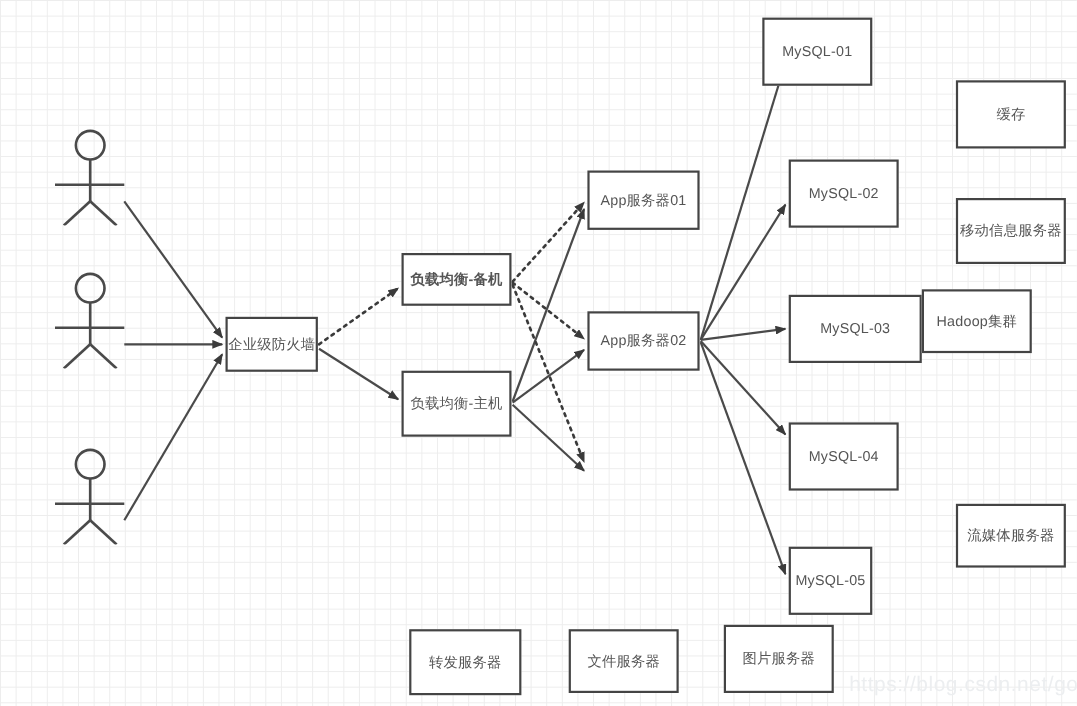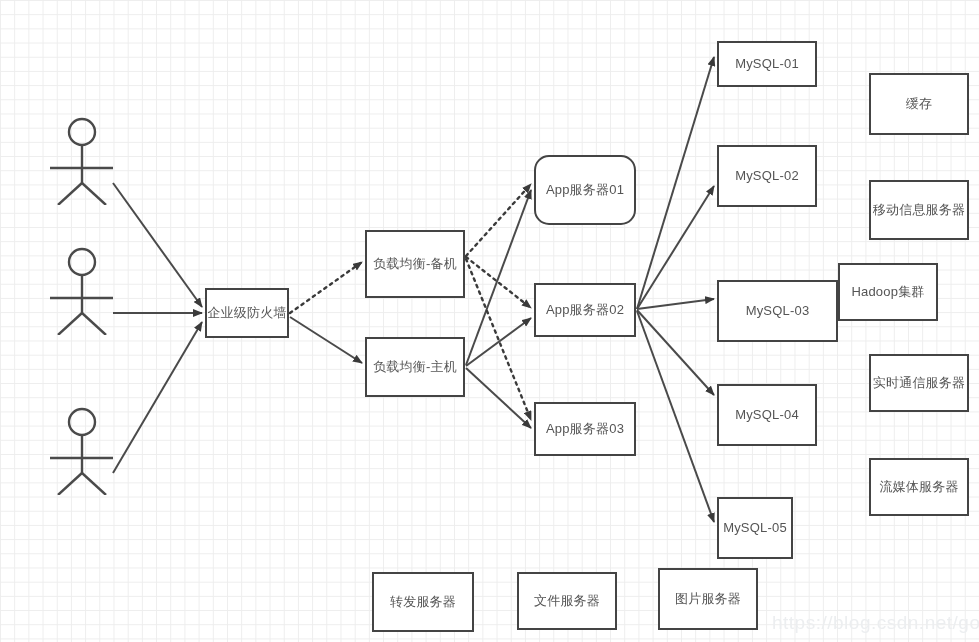--- a/index.html
+++ b/index.html
@@ -120,37 +120,35 @@
     <g stroke="#4a4a4a" stroke-width="2.4" fill="none">
       <circle cx="42" cy="17" r="13"></circle>
       <line x1="42" y1="30" x2="42" y2="68"></line>
       <line x1="10" y1="53" x2="73" y2="53"></line>
       <line x1="42" y1="68" x2="18" y2="90"></line>
       <line x1="42" y1="68" x2="66" y2="90"></line>
     </g>
   </svg>
 
   <div class="node" style="left: 205px; top: 288px; width: 84px; height: 50px;">企业级防火墙</div>
-  <div class="node" style="left: 365px; top: 230px; width: 100px; height: 68px;">负载均衡-备机</div>
+  <div class="node" style="left: 365px; top: 230px; width: 100px; height: 48px; font-weight: bold;">负载均衡-备机</div>
   <div class="node" style="left: 365px; top: 337px; width: 100px; height: 60px;">负载均衡-主机</div>
 
-  <div class="node" style="left: 534px; top: 155px; width: 102px; height: 70px; border-radius: 15px;">App服务器01</div>
+  <div class="node" style="left: 534px; top: 155px; width: 102px; height: 54px;">App服务器01</div>
   <div class="node" style="left: 534px; top: 283px; width: 102px; height: 54px;">App服务器02</div>
-  <div class="node" style="left: 534px; top: 402px; width: 102px; height: 54px;">App服务器03</div>
 
-  <div class="node" style="left: 717px; top: 16px; width: 100px; height: 46px; margin-top: 25px;">MySQL-01</div>
+  <div class="node" style="left: 693px; top: 16px; width: 100px; height: 62px;">MySQL-01</div>
   <div class="node" style="left: 717px; top: 145px; width: 100px; height: 62px;">MySQL-02</div>
-  <div class="node" style="left: 717px; top: 280px; width: 121px; height: 62px;">MySQL-03</div>
+  <div class="node" style="left: 717px; top: 268px; width: 121px; height: 62px;">MySQL-03</div>
   <div class="node" style="left: 717px; top: 384px; width: 100px; height: 62px;">MySQL-04</div>
   <div class="node" style="left: 717px; top: 497px; width: 76px; height: 62px;">MySQL-05</div>
 
   <div class="node" style="left: 869px; top: 73px; width: 100px; height: 62px;">缓存</div>
   <div class="node" style="left: 869px; top: 180px; width: 100px; height: 60px;">移动信息服务器</div>
   <div class="node" style="left: 838px; top: 263px; width: 100px; height: 58px;">Hadoop集群</div>
-  <div class="node" style="left: 869px; top: 354px; width: 100px; height: 58px;">实时通信服务器</div>
   <div class="node" style="left: 869px; top: 458px; width: 100px; height: 58px;">流媒体服务器</div>
 
   <div class="node" style="left: 372px; top: 572px; width: 102px; height: 60px;">转发服务器</div>
   <div class="node" style="left: 517px; top: 572px; width: 100px; height: 58px;">文件服务器</div>
   <div class="node" style="left: 658px; top: 568px; width: 100px; height: 62px;">图片服务器</div>
 
   <div class="watermark" style="left:772px; top:612px;">https://blog.csdn.net/gouzhen</div>
 </div>
 
 </body></html>

